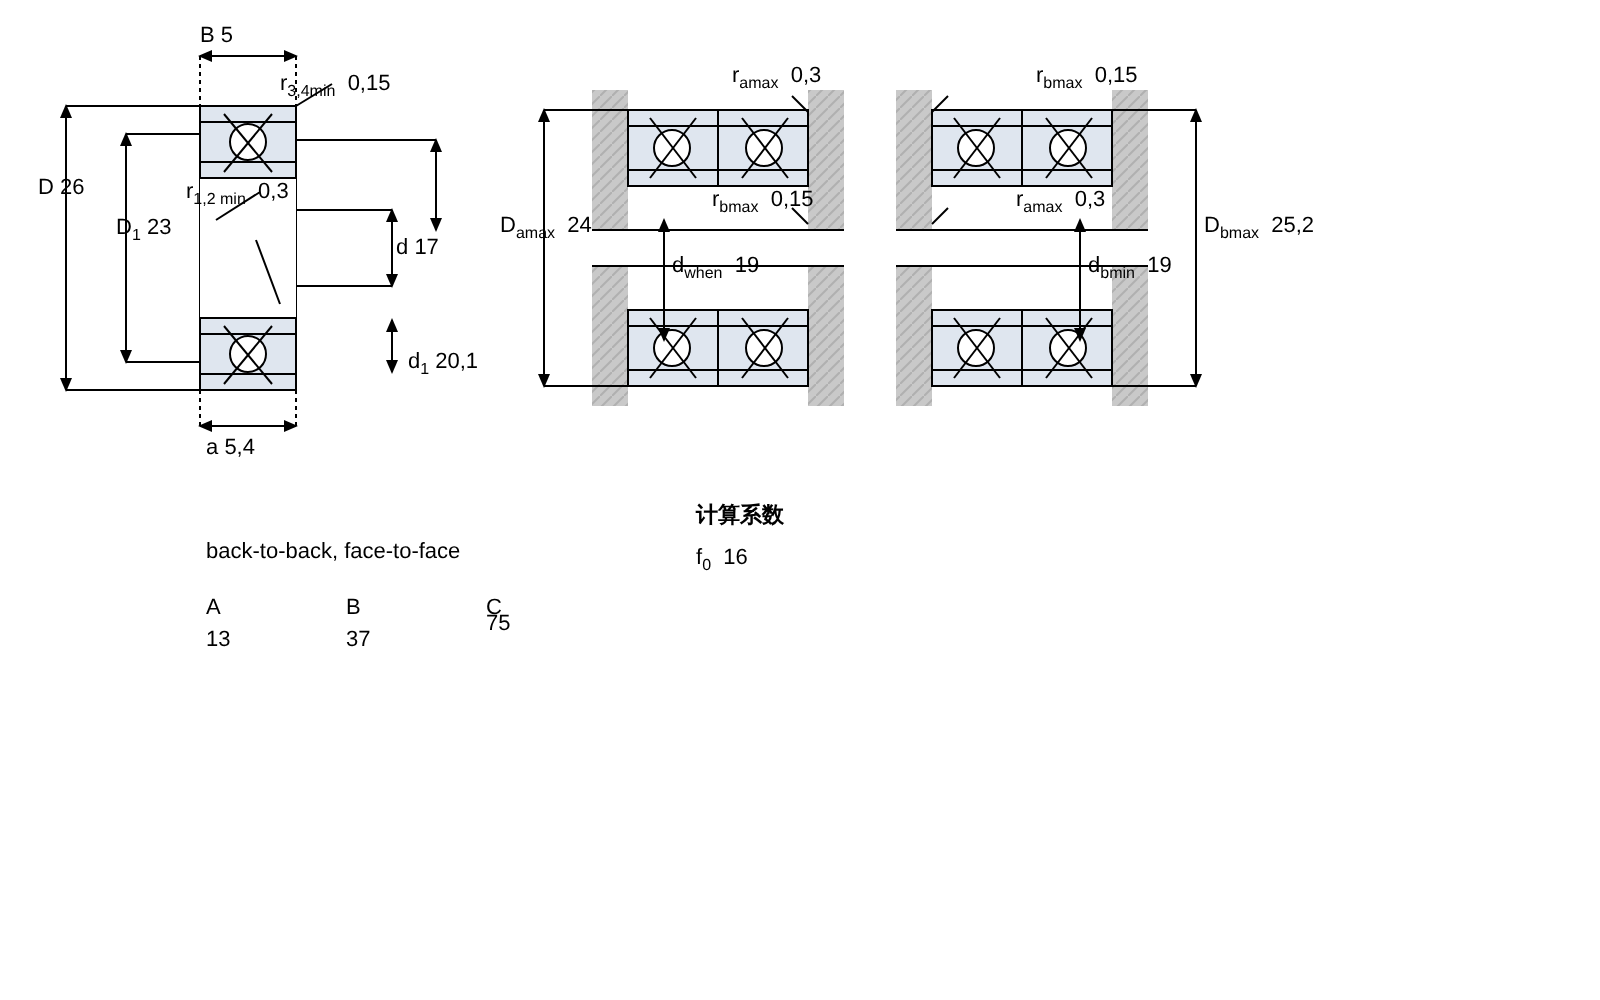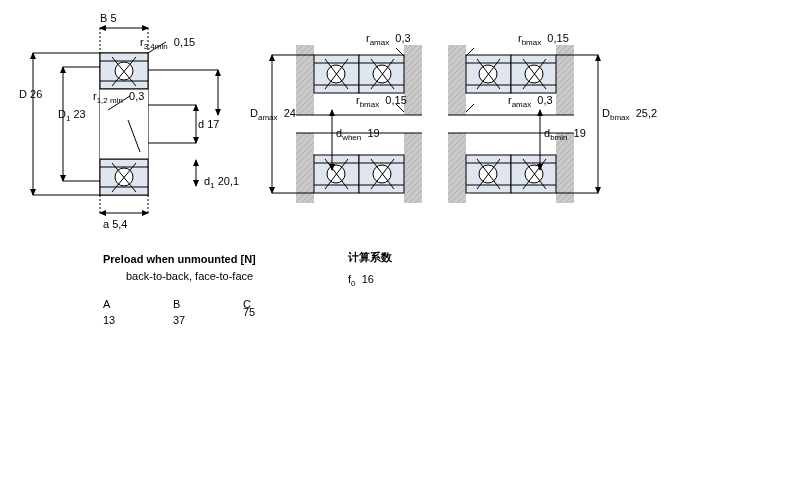--- a/index.html
+++ b/index.html
@@ -229,22 +229,21 @@
   </div>
 
   <div class="lbl" style="left:544px;top:127px;text-align:center;">
     <span>d</span><span class="sub">bmin</span>&nbsp;&nbsp;<span>19</span>
   </div>
 
   <div class="lbl" style="left:602px;top:107px;">
     <span>D</span><span class="sub">bmax</span>&nbsp;&nbsp;<span>25,2</span>
   </div>
 
-  <div class="lbl bold" style="left:103px;top:253px;">Preload when unmounted [N]</div>
-  <div class="lbl" style="left:103px;top:270px;margin-left:23px;">back-to-back, face-to-face</div>
+  <div class="lbl" style="left:103px;top:270px;">back-to-back, face-to-face</div>
 
   <div class="lbl" style="left:103px;top:298px;">A</div>
   <div class="lbl" style="left:173px;top:298px;">B</div>
   <div class="lbl" style="left:243px;top:298px;">C</div>
 
   <div class="lbl" style="left:103px;top:314px;">13</div>
   <div class="lbl" style="left:173px;top:314px;">37</div>
   <div class="lbl" style="left:243px;top:306px;">75</div>
 
   <div class="lbl bold cn" style="left:348px;top:252px;">计算系数</div>

